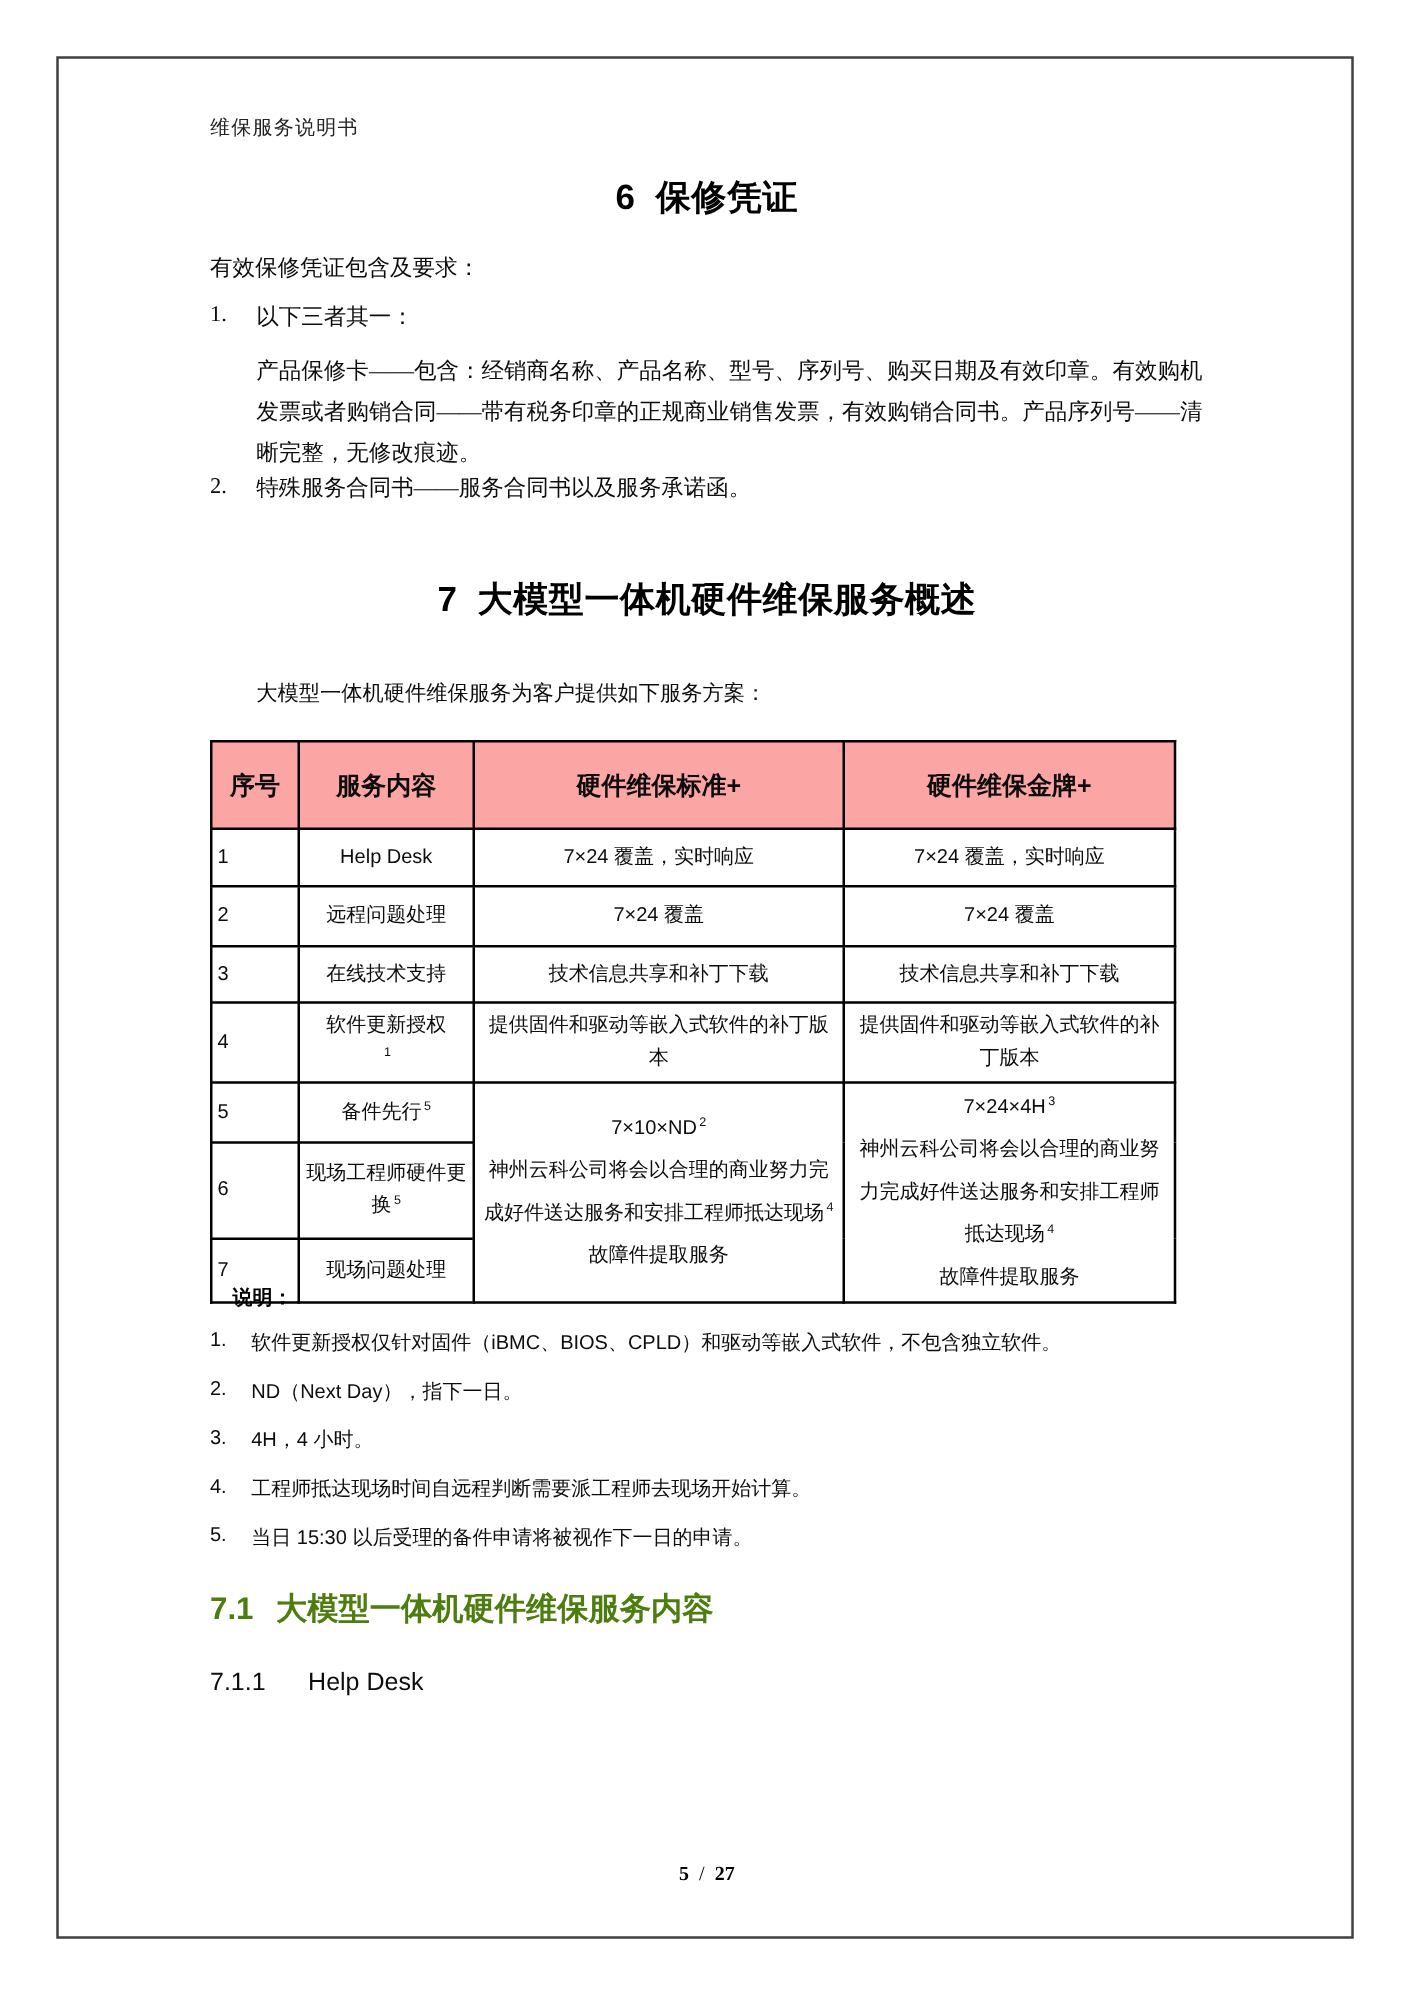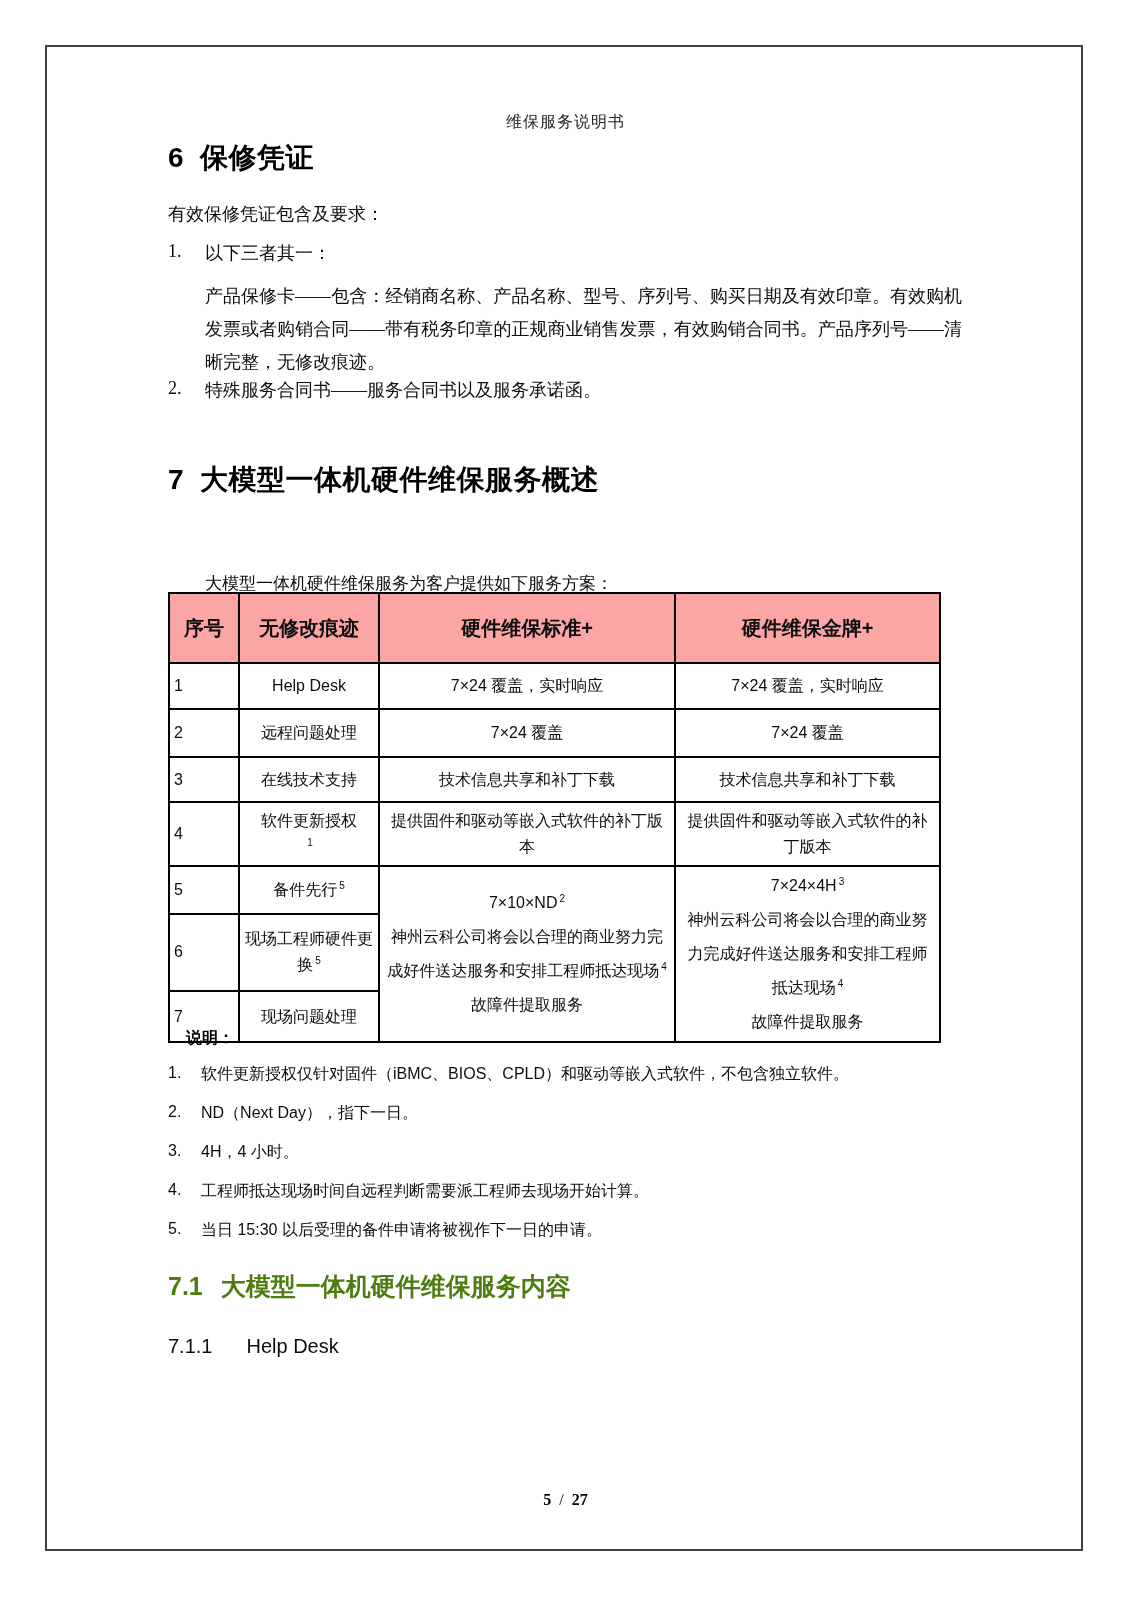--- a/index.html
+++ b/index.html
@@ -12,49 +12,50 @@
     overflow:hidden;
   }
   .page-border{
     position:absolute;
     left:45px;top:45px;
     width:1038px;height:1506px;
     border:2px solid #404040;
     box-sizing:border-box;
   }
   .hdr-right{
-    position:absolute;top:112px;left:168px;width:795px;
-    text-align:center;
+    position:absolute;top:92px;left:168px;width:795px;
+    text-align:left;
     font-family:"Liberation Serif","DejaVu Serif",serif;
     font-size:16px;color:#222;letter-spacing:1px;
   }
   .h1{
     position:absolute;left:168px;width:795px;
     font-size:28px;font-weight:bold;color:#000;
     letter-spacing:0.5px;
+    text-align:center;
   }
   .h1 .h-num{display:inline-block;margin-right:16px;font-weight:bold;}
   .h1-sec6{top:139px;}
   .h1-sec7{top:461px;}
   .body-serif{
     font-family:"Liberation Serif","DejaVu Serif",serif;
     font-size:18px;color:#0d0d0d;
   }
   .lead{position:absolute;left:168px;top:202px;width:795px;}
   .list-item{position:absolute;left:168px;width:795px;display:flex;}
   .li-num{flex:0 0 37px;}
   .li-text{flex:1;}
   .li-1{top:241px;}
   .li-2{top:378px;}
   .sub-para{
     position:absolute;left:205px;top:280px;width:757px;
     line-height:33px;text-align:justify;
   }
   .intro{
-    position:absolute;left:205px;top:572px;width:757px;
+    position:absolute;left:205px;top:543px;width:757px;
     font-size:17px;color:#0d0d0d;
   }
   table.svc{
     position:absolute;left:168px;top:592px;
     border-collapse:collapse;table-layout:fixed;
     width:771px;
   }
   table.svc th,table.svc td{
     border:2px solid #000;
     box-sizing:border-box;
@@ -143,21 +144,21 @@
   <table class="svc">
     <colgroup>
       <col style="width:70px">
         <col style="width:140px">
         <col style="width:296px">
         <col style="width:265px">
     </colgroup>
     <thead>
       <tr>
         <th>序号</th>
-        <th>无修改痕迹</th>
+        <th>服务内容</th>
         <th>硬件维保标准+</th>
         <th>硬件维保金牌+</th>
       </tr>
     </thead>
     <tbody>
         <tr style="height: 46px;">
           <td class="td-num">1</td>
           <td class="td-svc">Help Desk</td>
           <td class="td-val">7×24 覆盖，实时响应</td>
           <td class="td-val">7×24 覆盖，实时响应</td>

